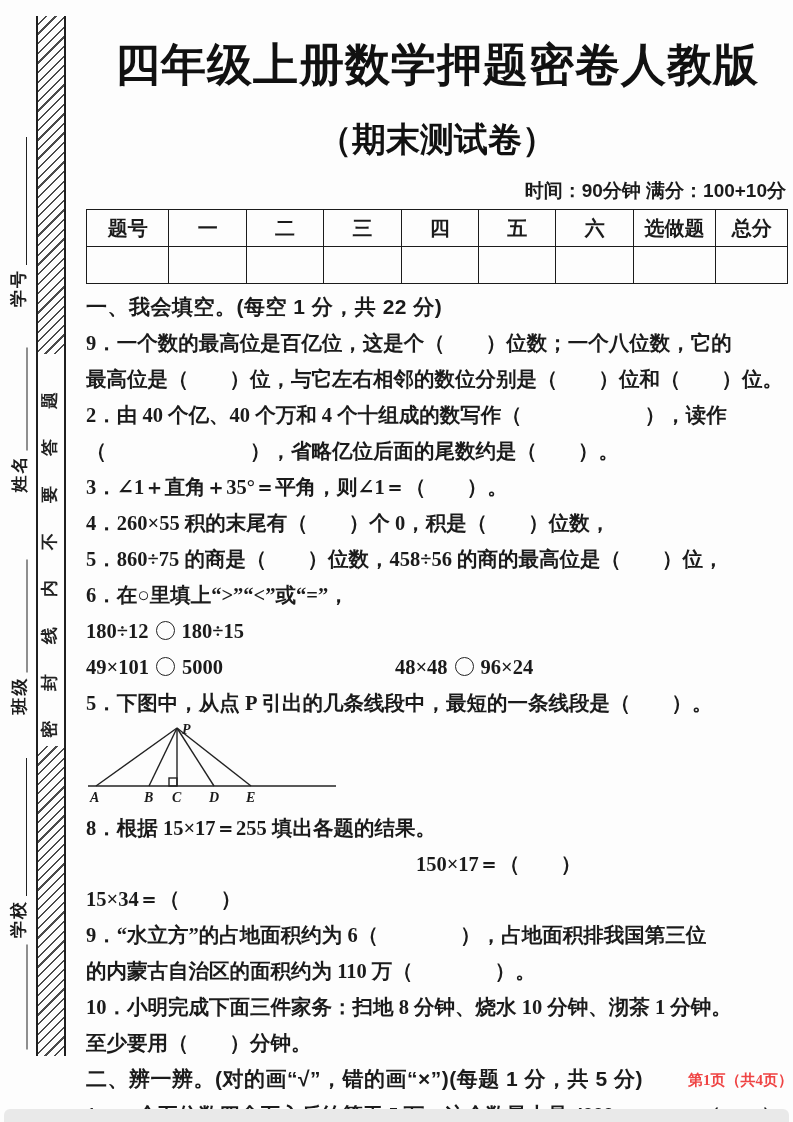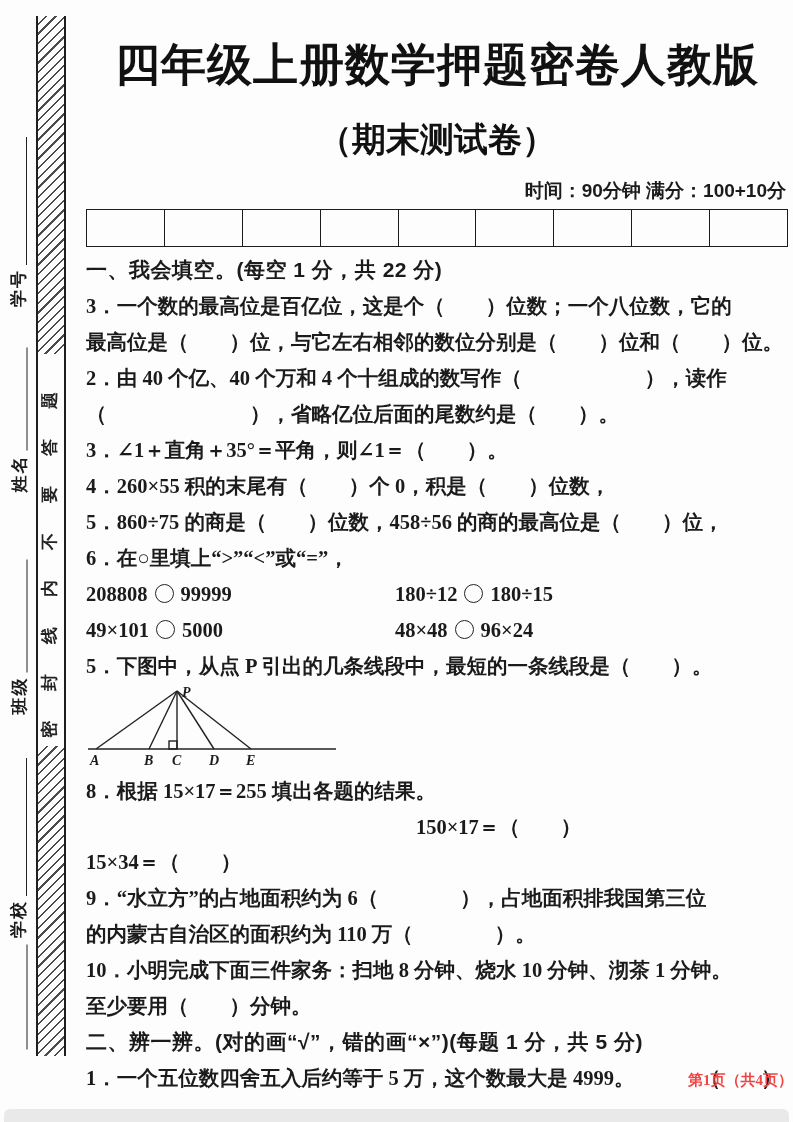--- a/index.html
+++ b/index.html
@@ -114,48 +114,56 @@
 
   <div class="main">
 
     <div class="title">四年级上册数学押题密卷人教版</div>
     <div class="subtitle">（期末测试卷）</div>
     <div class="meta">时间：90分钟 满分：100+10分</div>
 
     <table class="score">
       <tbody>
         <tr>
+          <td class="c-no">题号</td>
+          <td class="c-n">一</td>
+          <td class="c-n">二</td>
+          <td class="c-n">三</td>
+          <td class="c-n">四</td>
+          <td class="c-n">五</td>
+          <td class="c-n">六</td>
+          <td class="c-opt">选做题</td>
+          <td class="c-tot">总分</td>
+        </tr>
+        <tr>
           <td></td>
             <td></td>
           <td></td>
             <td></td>
           <td></td>
             <td></td>
           <td></td>
             <td></td>
           <td></td>
         </tr>
       </tbody>
     </table>
 
     <div class="bodytxt">
       <div class="line h">一、我会填空。(每空 1 分，共 22 分)</div>
-      <div class="line">3．一个数的最高位是百亿位，这是个（　　）位数；一个八位数，它的</div>
+      <div class="line">9．一个数的最高位是百亿位，这是个（　　）位数；一个八位数，它的</div>
       <div class="line">最高位是（　　）位，与它左右相邻的数位分别是（　　）位和（　　）位。</div>
       <div class="line">2．由 40 个亿、40 个万和 4 个十组成的数写作（　　　　　　），读作</div>
       <div class="line">（　　　　　　　），省略亿位后面的尾数约是（　　）。</div>
       <div class="line">3．∠1＋直角＋35°＝平角，则∠1＝（　　）。</div>
       <div class="line">4．260×55 积的末尾有（　　）个 0，积是（　　）位数，</div>
       <div class="line">5．860÷75 的商是（　　）位数，458÷56 的商的最高位是（　　）位，</div>
       <div class="line">6．在○里填上“&gt;”“&lt;”或“=”，</div>
 
       <div class="row2">
-        <div class="c1">
-          <span>208808</span><span class="cmp-circle"></span><span>99999</span>
-        </div>
         <div class="c2">
           <span>180÷12</span><span class="cmp-circle"></span><span>180÷15</span>
         </div>
       </div>
       <div class="row2">
         <div class="c1">
           <span>49×101</span><span class="cmp-circle"></span><span>5000</span>
         </div>
         <div class="c2">
           <span>48×48</span><span class="cmp-circle"></span><span>96×24</span>

